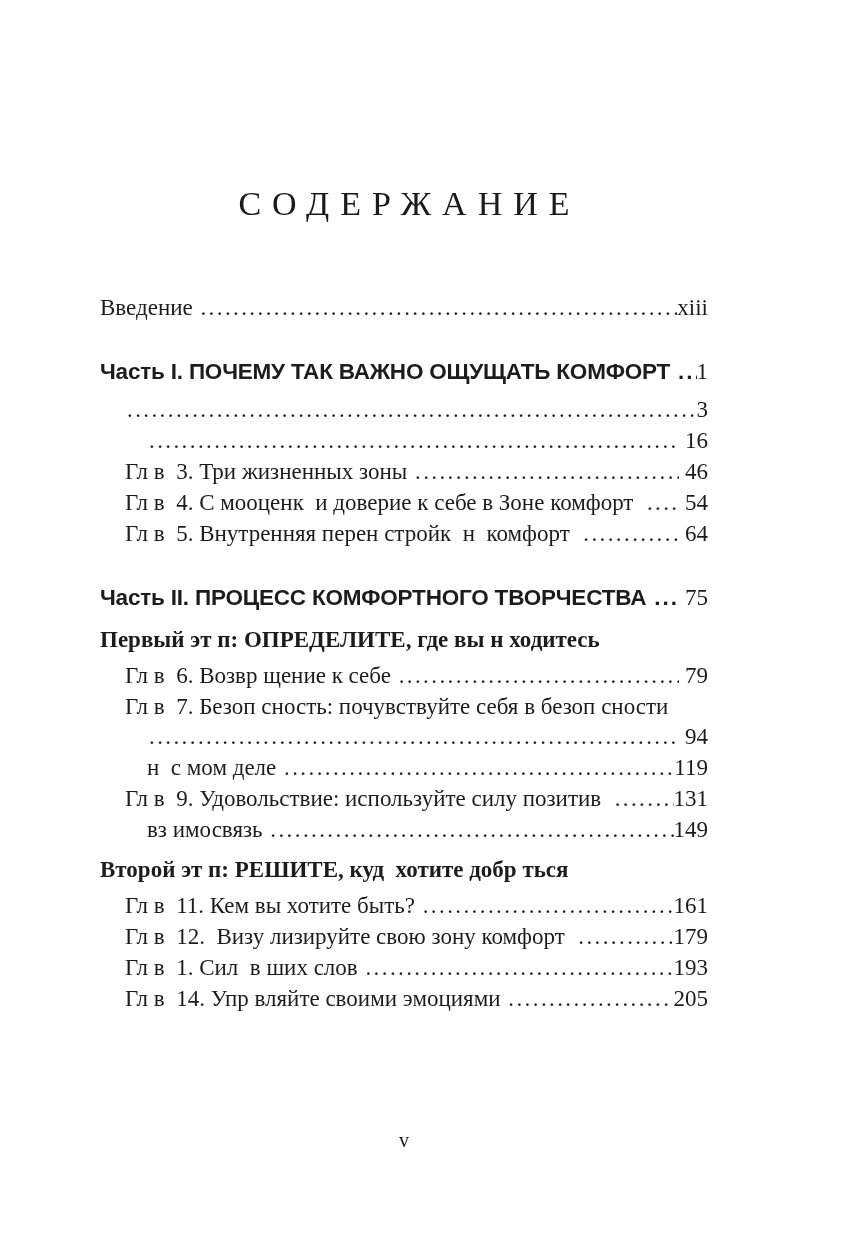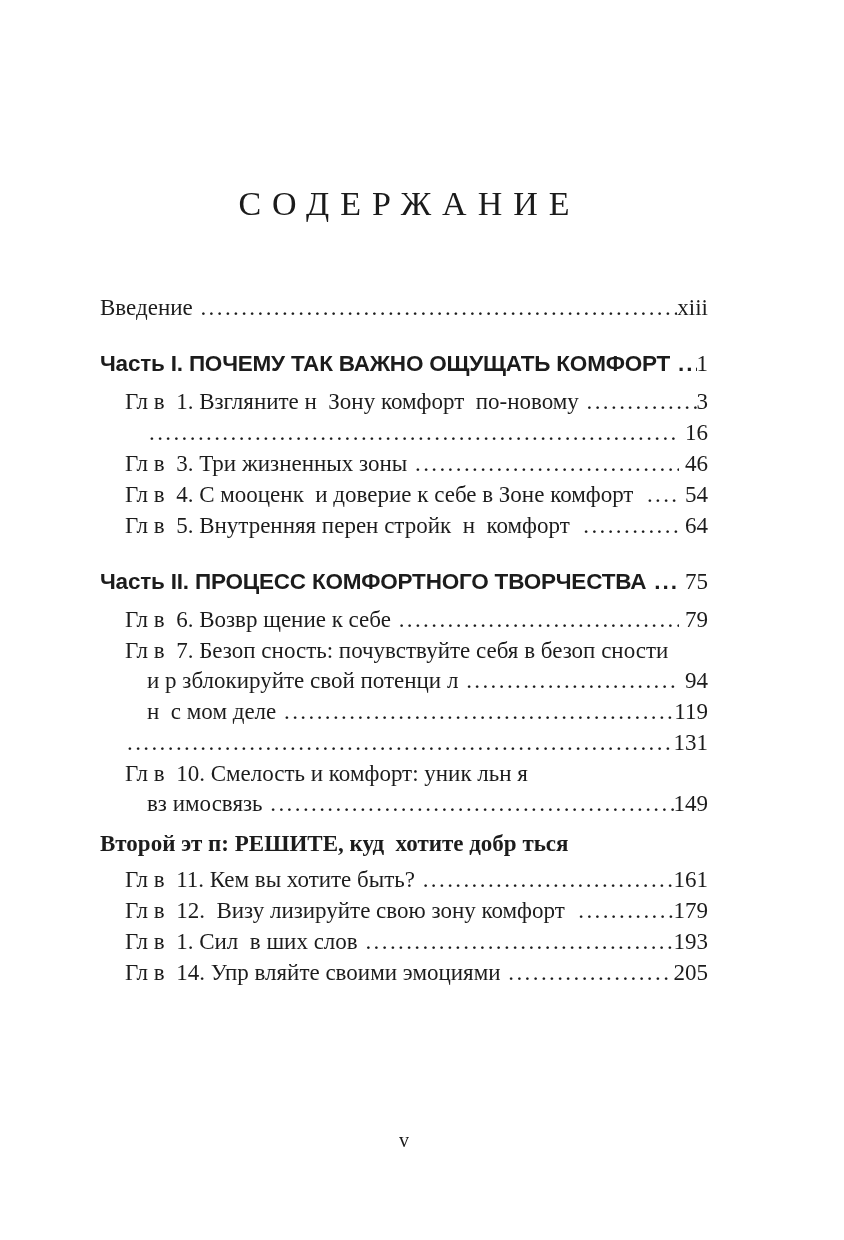--- a/index.html
+++ b/index.html
@@ -48,21 +48,21 @@
   }
   .pagenum {
     white-space: pre;
     flex: 0 0 auto;
     font-family: "Liberation Serif", "DejaVu Serif", serif;
     font-weight: 400;
   }
   .toc-row.chapter { padding-left: 25px; }
   .toc-row.chapter .toc-line.cont { padding-left: 22px; }
   .toc-row.part {
-    margin-top: 24px;
+    margin-top: 32px;
     margin-bottom: 6px;
     font-family: "Liberation Sans", "DejaVu Sans", sans-serif;
     font-weight: 700;
     font-size: 22.5px;
     line-height: 34px;
     letter-spacing: -0.2px;
   }
   .toc-row.part .pagenum { font-size: 23px; letter-spacing: 0; }
   .toc-row.part .leader { letter-spacing: 2px; }
   .toc-row.stage {
@@ -96,21 +96,20 @@
       </div>
       <div class="toc-row part">
         <div class="toc-line">
           <span class="label">Часть I. ПОЧЕМУ ТАК ВАЖНО ОЩУЩАТЬ КОМФОРТ </span>
           <span class="leader">................................................................................................................................................................</span>
           <span class="pagenum">1</span>
         </div>
       </div>
       <div class="toc-row chapter">
         <div class="toc-line">
-          <span class="label">Гл в  1. Взгляните н  Зону комфорт  по-новому </span>
           <span class="leader">................................................................................................................................................................</span>
           <span class="pagenum">3</span>
         </div>
       </div>
       <div class="toc-row chapter">
         <div class="toc-line cont">
           <span class="leader">................................................................................................................................................................</span>
           <span class="pagenum"> 16</span>
         </div>
       </div>
@@ -135,54 +134,56 @@
           <span class="pagenum"> 64</span>
         </div>
       </div>
       <div class="toc-row part">
         <div class="toc-line">
           <span class="label">Часть II. ПРОЦЕСС КОМФОРТНОГО ТВОРЧЕСТВА </span>
           <span class="leader">................................................................................................................................................................</span>
           <span class="pagenum"> 75</span>
         </div>
       </div>
+      <div class="toc-row stage">
+        <div class="toc-line">
+          <span class="label">Первый эт п: ОПРЕДЕЛИТЕ, где вы н ходитесь</span>
+        </div>
+      </div>
       <div class="toc-row chapter">
         <div class="toc-line">
           <span class="label">Гл в  6. Возвр щение к себе </span>
           <span class="leader">................................................................................................................................................................</span>
           <span class="pagenum"> 79</span>
         </div>
       </div>
       <div class="toc-row chapter">
         <div class="toc-line">
           <span class="label">Гл в  7. Безоп сность: почувствуйте себя в безоп сности</span>
         </div>
         <div class="toc-line cont">
-          <span class="label">и р зблокируйте свой потенци л </span>
           <span class="leader">................................................................................................................................................................</span>
           <span class="pagenum"> 94</span>
         </div>
       </div>
       <div class="toc-row chapter">
         <div class="toc-line cont">
           <span class="label">н  с мом деле </span>
           <span class="leader">................................................................................................................................................................</span>
           <span class="pagenum">119</span>
         </div>
       </div>
       <div class="toc-row chapter">
         <div class="toc-line">
+          <span class="label">Гл в  9. Удовольствие: используйте силу позитив  </span>
           <span class="leader">................................................................................................................................................................</span>
           <span class="pagenum">131</span>
         </div>
       </div>
       <div class="toc-row chapter">
-        <div class="toc-line">
-          <span class="label">Гл в  10. Смелость и комфорт: уник льн я</span>
-        </div>
         <div class="toc-line cont">
           <span class="label">вз имосвязь </span>
           <span class="leader">................................................................................................................................................................</span>
           <span class="pagenum">149</span>
         </div>
       </div>
       <div class="toc-row stage">
         <div class="toc-line">
           <span class="label">Второй эт п: РЕШИТЕ, куд  хотите добр ться</span>
         </div>

